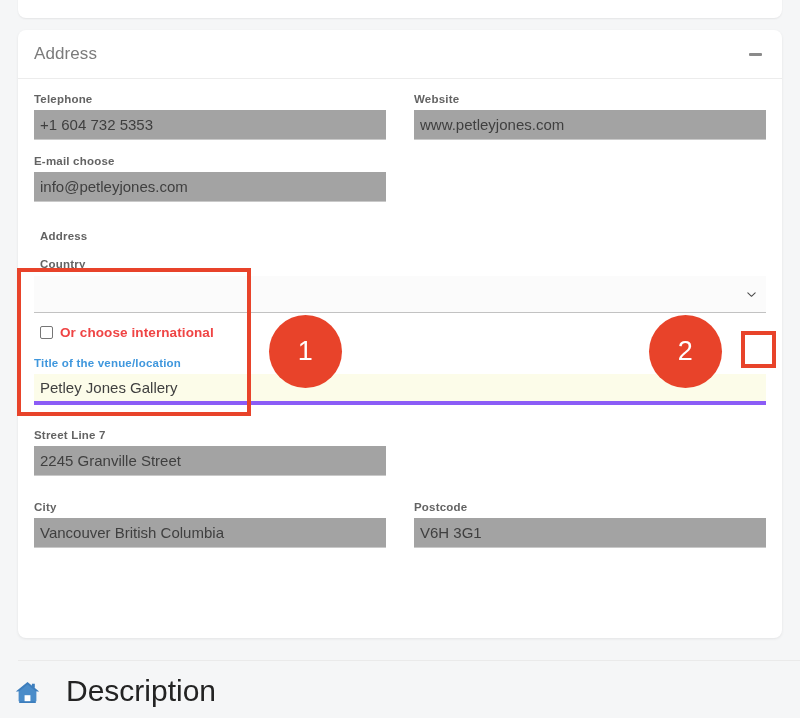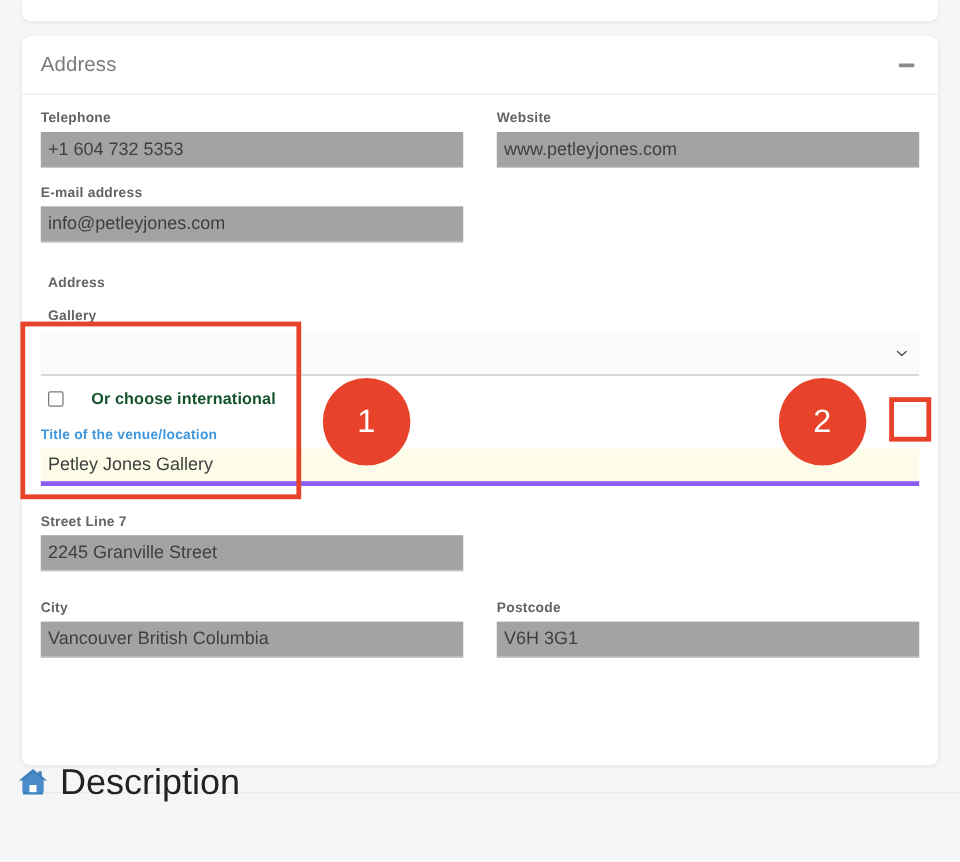--- a/index.html
+++ b/index.html
@@ -194,23 +194,22 @@
     height: 13px;
     border: 1px solid #767676;
     border-radius: 2px;
     background: #fff;
     box-sizing: border-box;
     flex: none;
   }
   .checkbox-label {
     font-size: 13.5px;
     font-weight: bold;
-    color: #14532d;
+    color: #ef4444;
     letter-spacing: .1px;
-    margin-left: 16px;
   }
 
   
   .anno-box {
     position: absolute;
     border: 4px solid #e8432a;
     box-sizing: border-box;
     pointer-events: none;
     z-index: 40;
   }
@@ -235,24 +234,24 @@
     position: absolute;
     left: 18px;
     top: 660px;
     width: 782px;
     height: 1px;
     background: #eaeaea;
   }
   .section-heading {
     position: absolute;
     left: 14px;
-    top: 638px;
-    display: flex;
-    align-items: flex-start;
-    gap: 9px;
+    top: 676px;
+    display: flex;
+    align-items: flex-end;
+    gap: 25px;
   }
   .section-heading .title {
     font-size: 30px;
     color: #232323;
     font-weight: 400;
     line-height: 1;
   }
   .home-icon svg { display: block; }
 </style>
 </head>
@@ -284,31 +283,31 @@
           <div class="field">
             <span class="field-label">Website</span>
             <input class="field-input" type="text" value="www.petleyjones.com" style="">
           </div>
         </div>
       </div>
 
       <div class="row">
         <div class="col">
           <div class="field">
-            <span class="field-label">E-mail address</span>
+            <span class="field-label">E-mail choose</span>
             <input class="field-input" type="text" value="info@petleyjones.com" style="">
           </div>
         </div>
         <div class="col"></div>
       </div>
 
       <div class="address-block">
         <div class="address-heading">Address</div>
 
-        <div class="country-label">Gallery</div>
+        <div class="country-label">Country</div>
 
         <div class="select-wrap">
           <span class="select-value"></span>
           <span class="select-caret">
             <svg width="13" height="13" viewBox="0 0 16 16" fill="none" aria-hidden="true">
               <path d="M3.5 6 L8 10.2 L12.5 6" stroke="#4a4a4a" stroke-width="1.3" stroke-linecap="round" stroke-linejoin="round" fill="none"></path>
             </svg>
           </span>
         </div>
 

